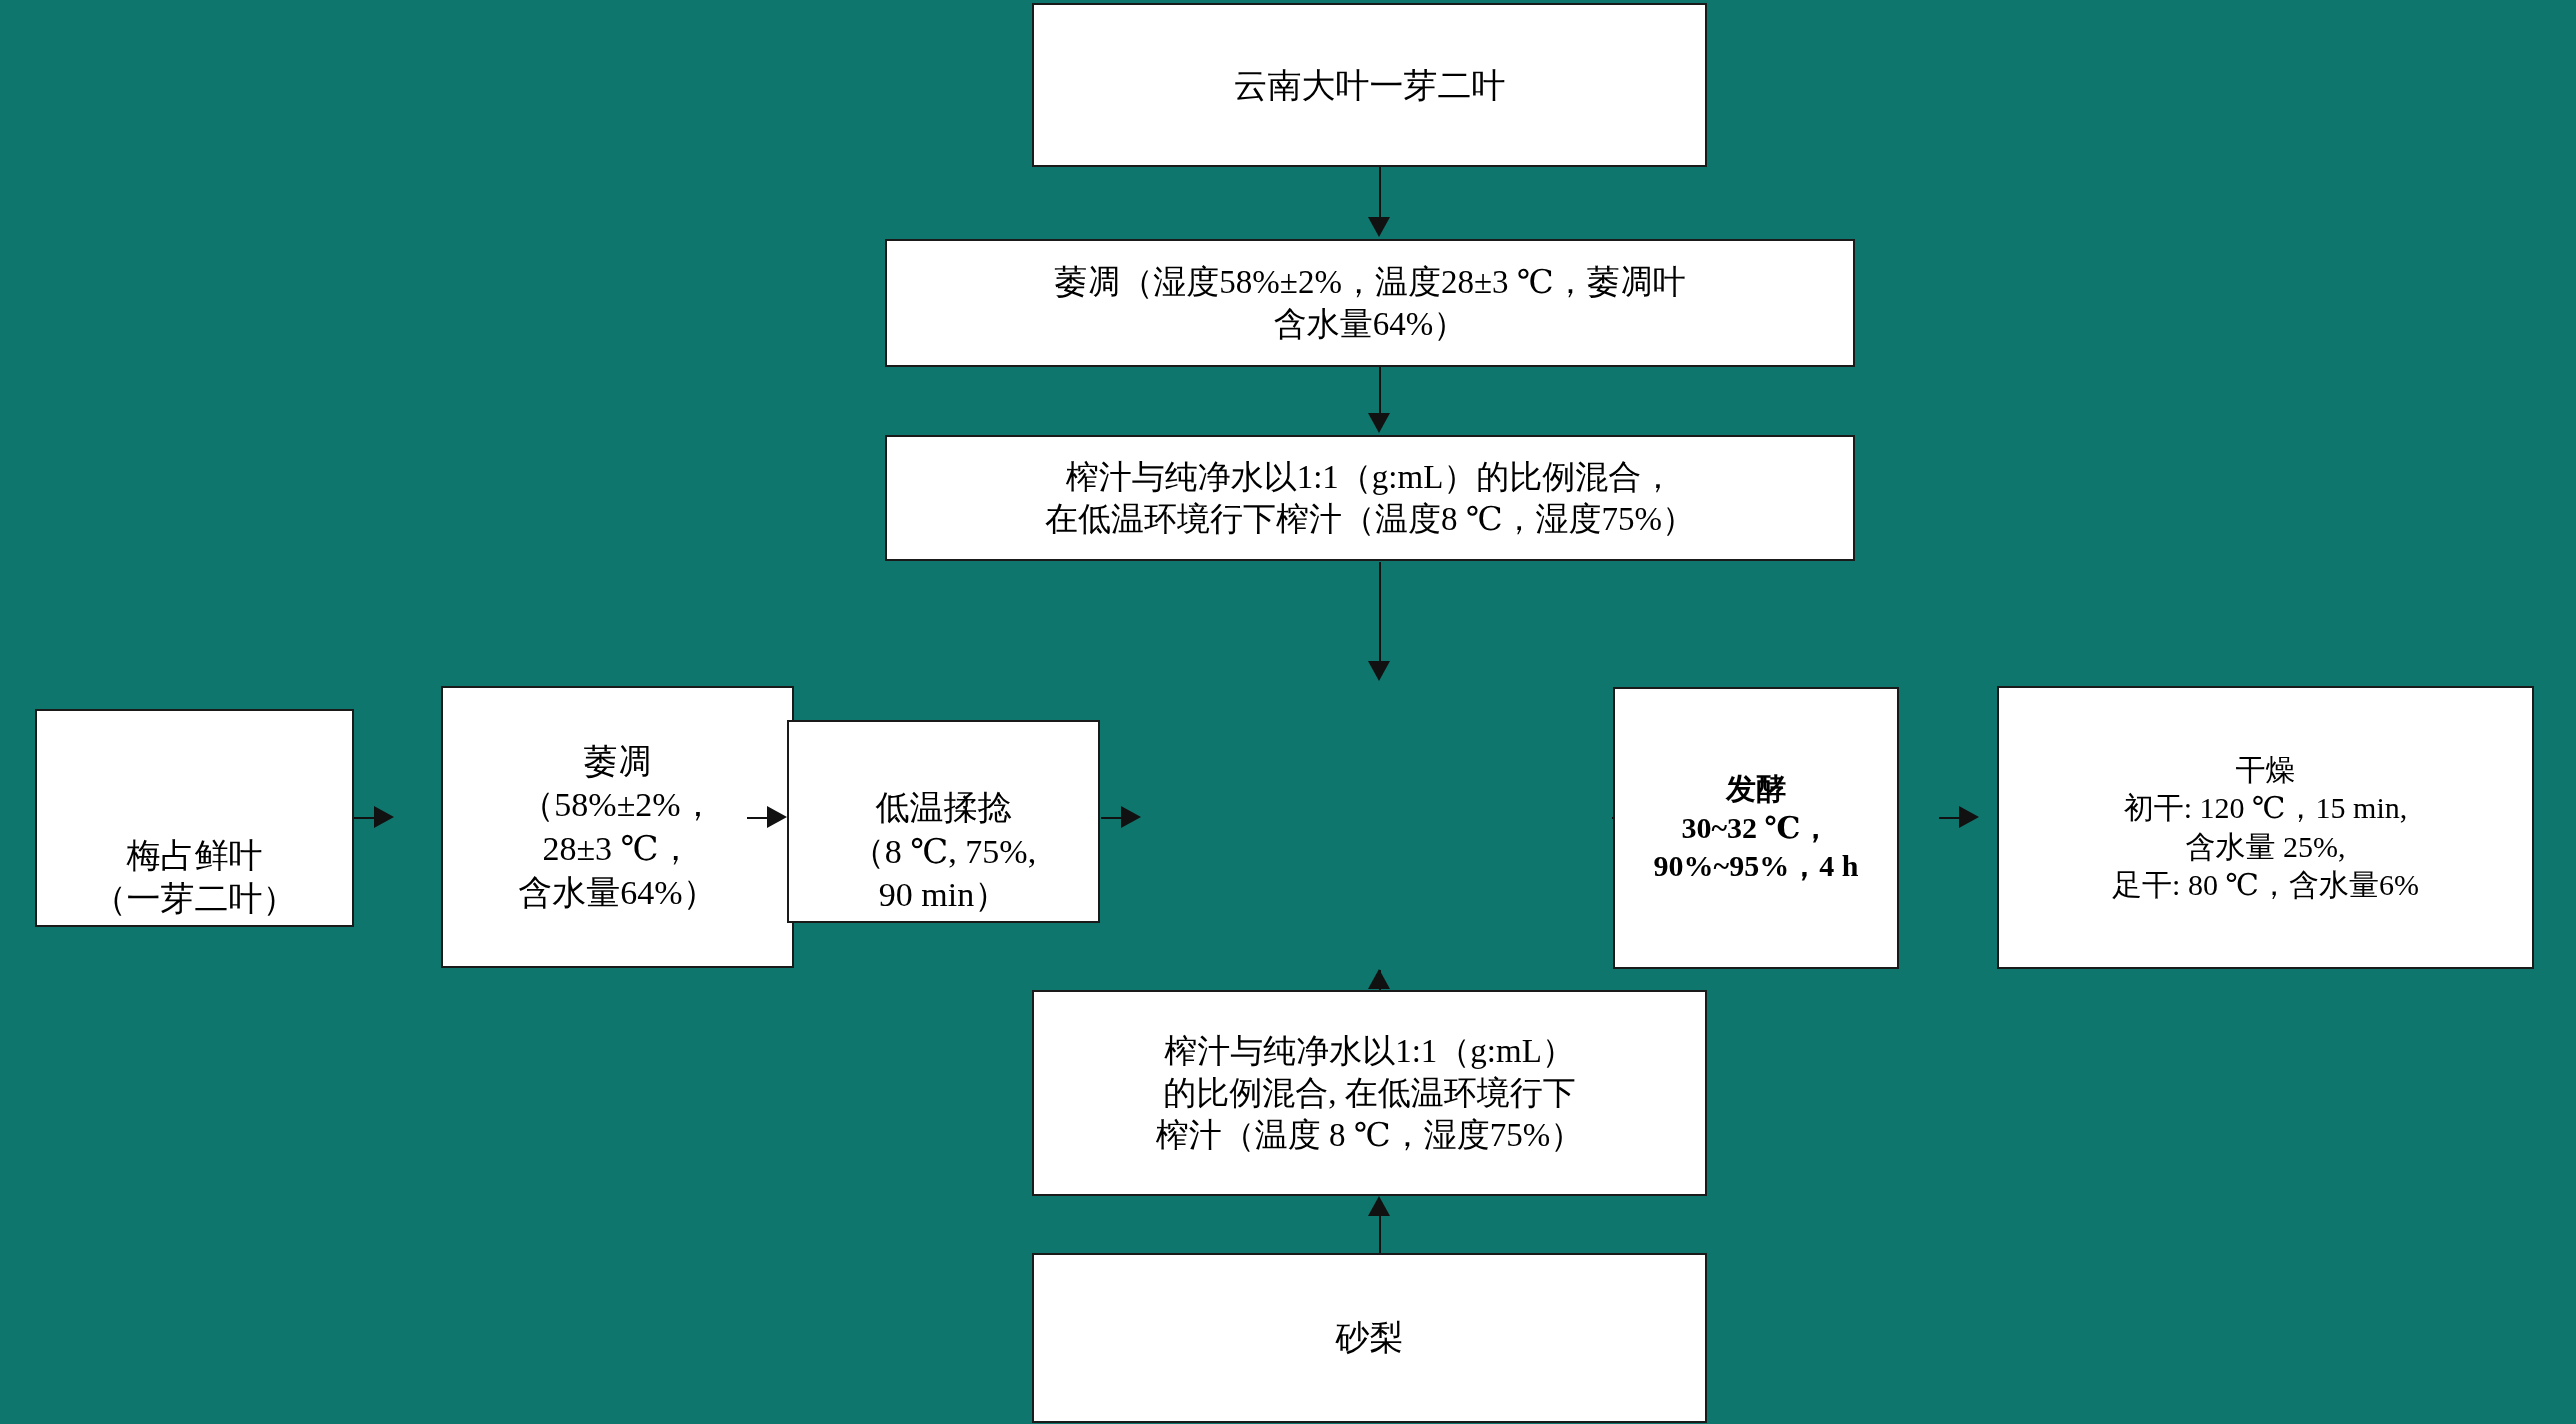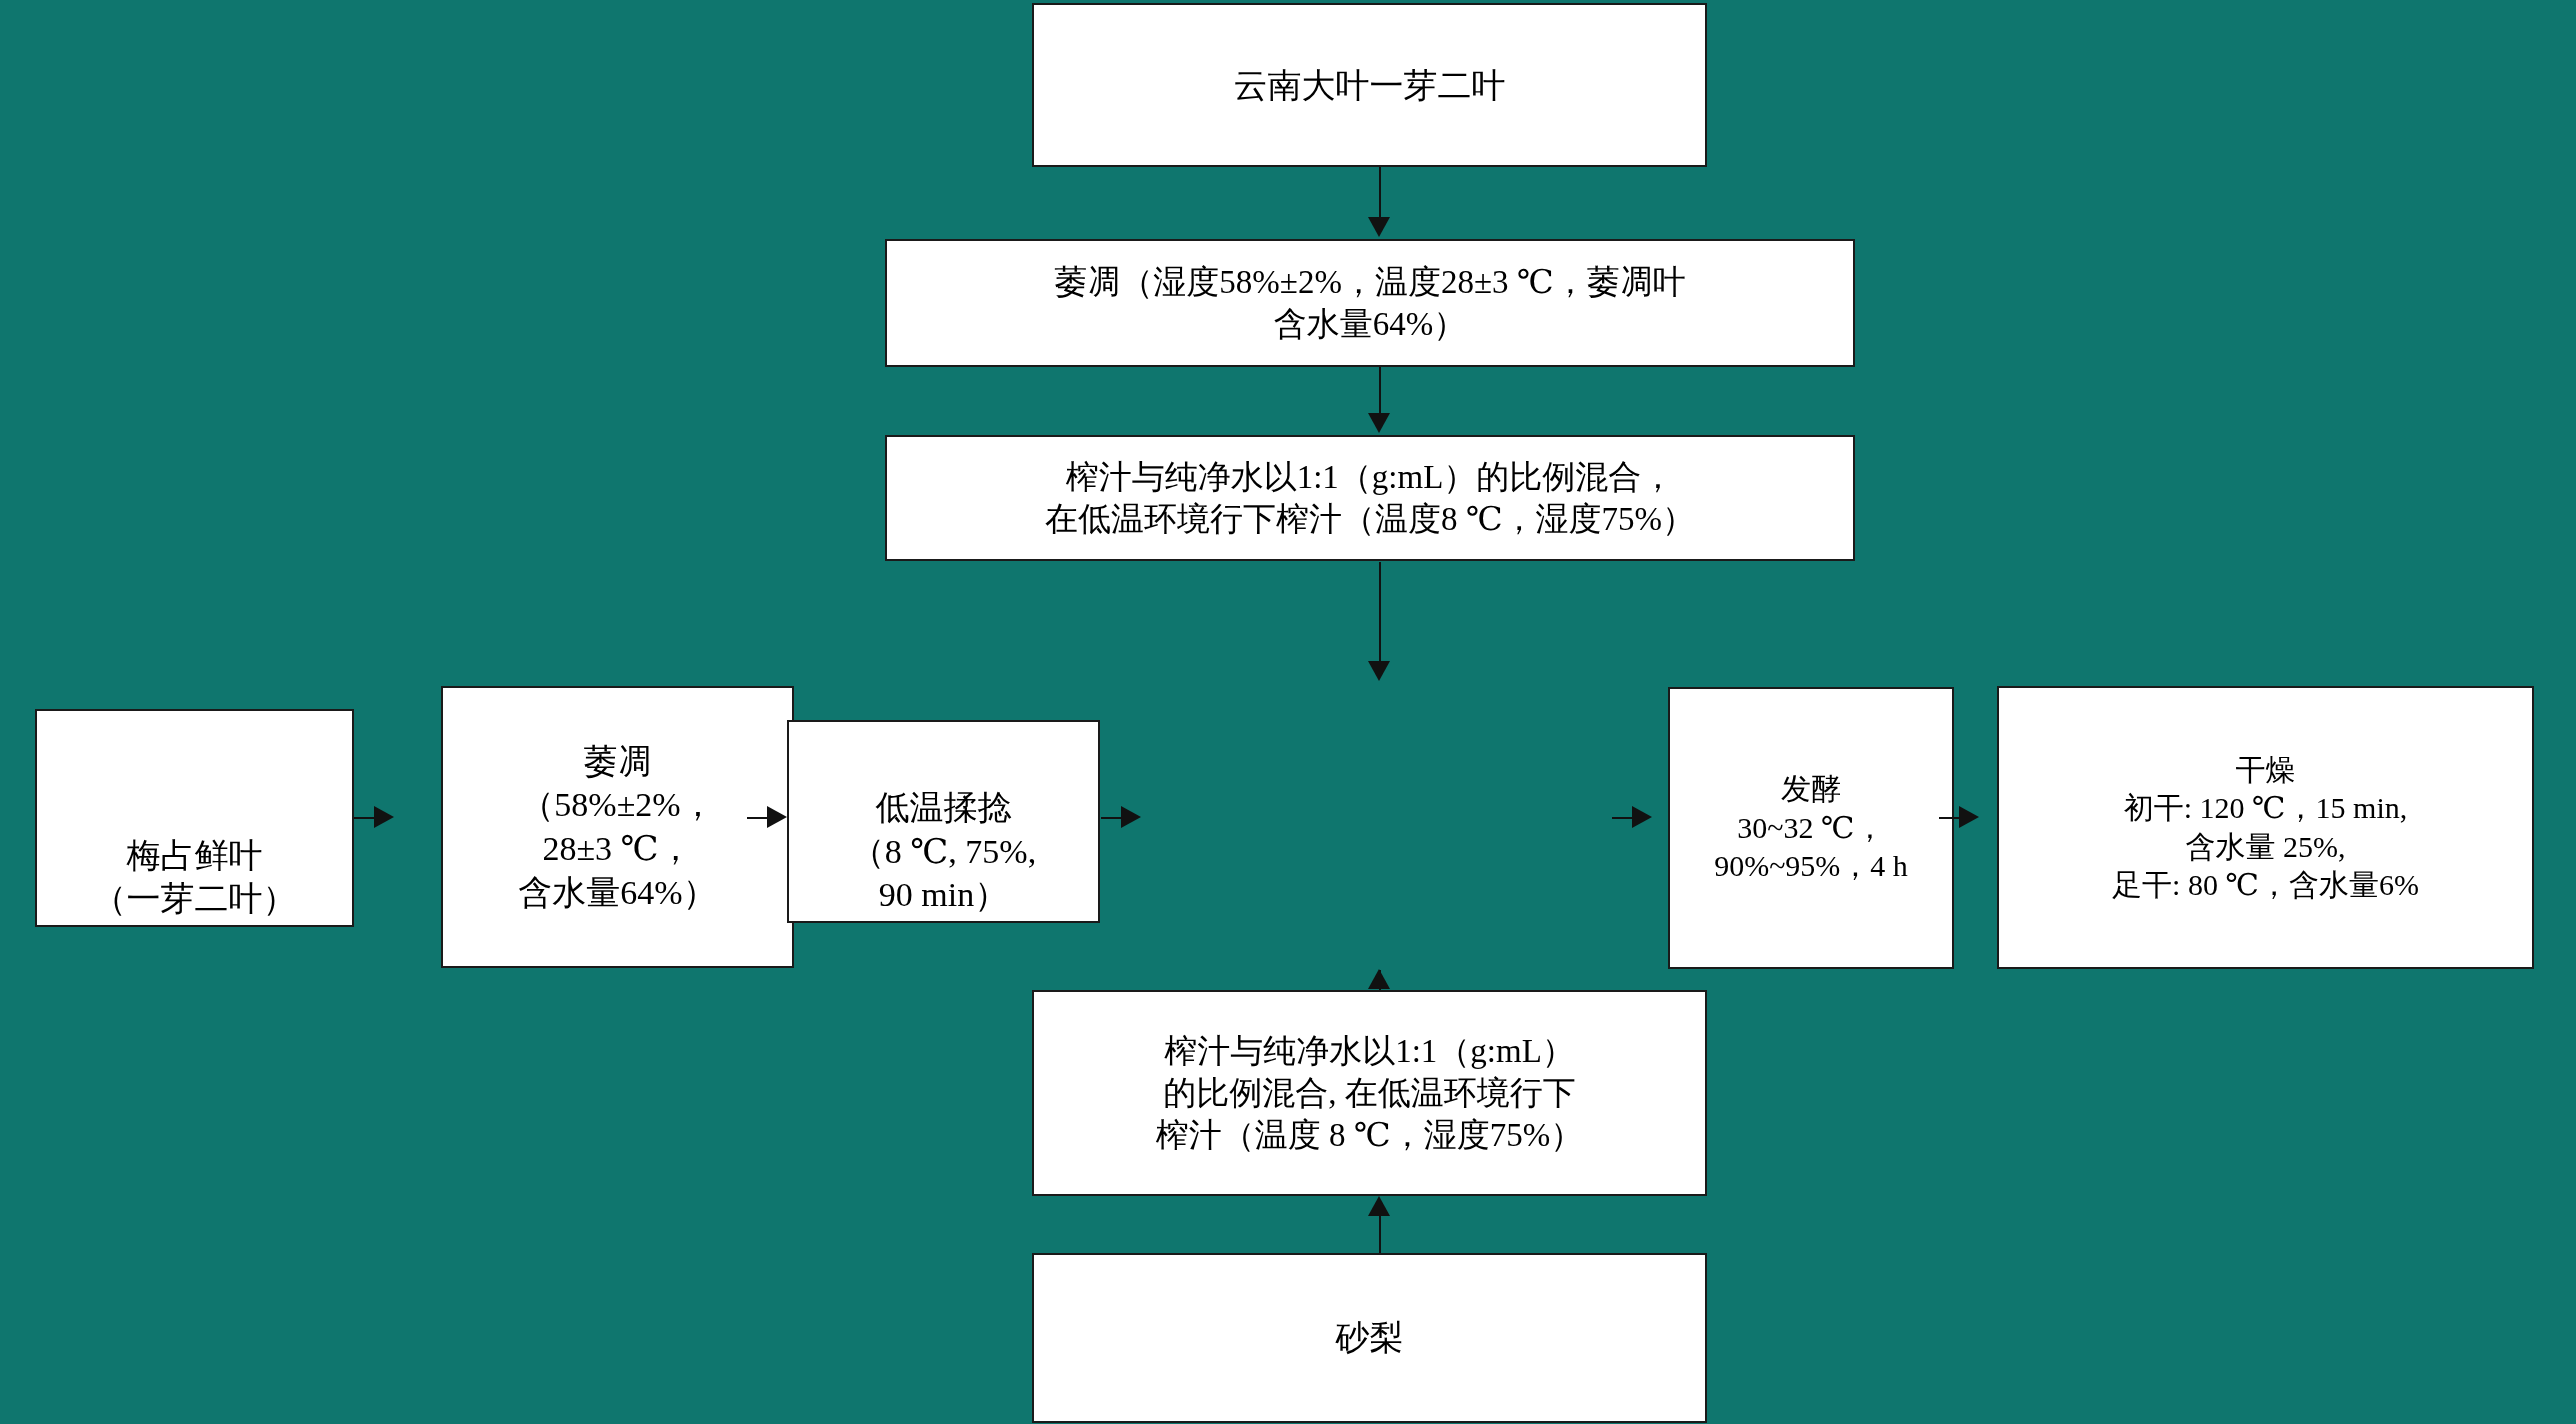--- a/index.html
+++ b/index.html
@@ -143,21 +143,21 @@
     <div class="line-h" style="top:11px; width:24.5px;"></div>
     <div class="arrow-r" style="left:20.4px; top:0px;"></div>
   </div>
 
 
   <div class="conn" style="left:1612px; top:806px; width:42px; height:24.5px;">
     <div class="line-h" style="top:11px; width:24.5px;"></div>
     <div class="arrow-r" style="left:20.4px; top:0px;"></div>
   </div>
 
-  <div class="node fs-small" style="left:1668px; top:687px; width:286px; height:282px;">
+  <div class="node fs-small" style="left:1613px; top:687px; width:286px; height:282px;font-weight:bold;">
     <span class="txt">发酵
 30~32 ℃，
 90%~95%，4 h</span>
   </div>
 
   <div class="conn" style="left:1939px; top:806px; width:42px; height:24.5px;">
     <div class="line-h" style="top:11px; width:24.5px;"></div>
     <div class="arrow-r" style="left:20.4px; top:0px;"></div>
   </div>
 

